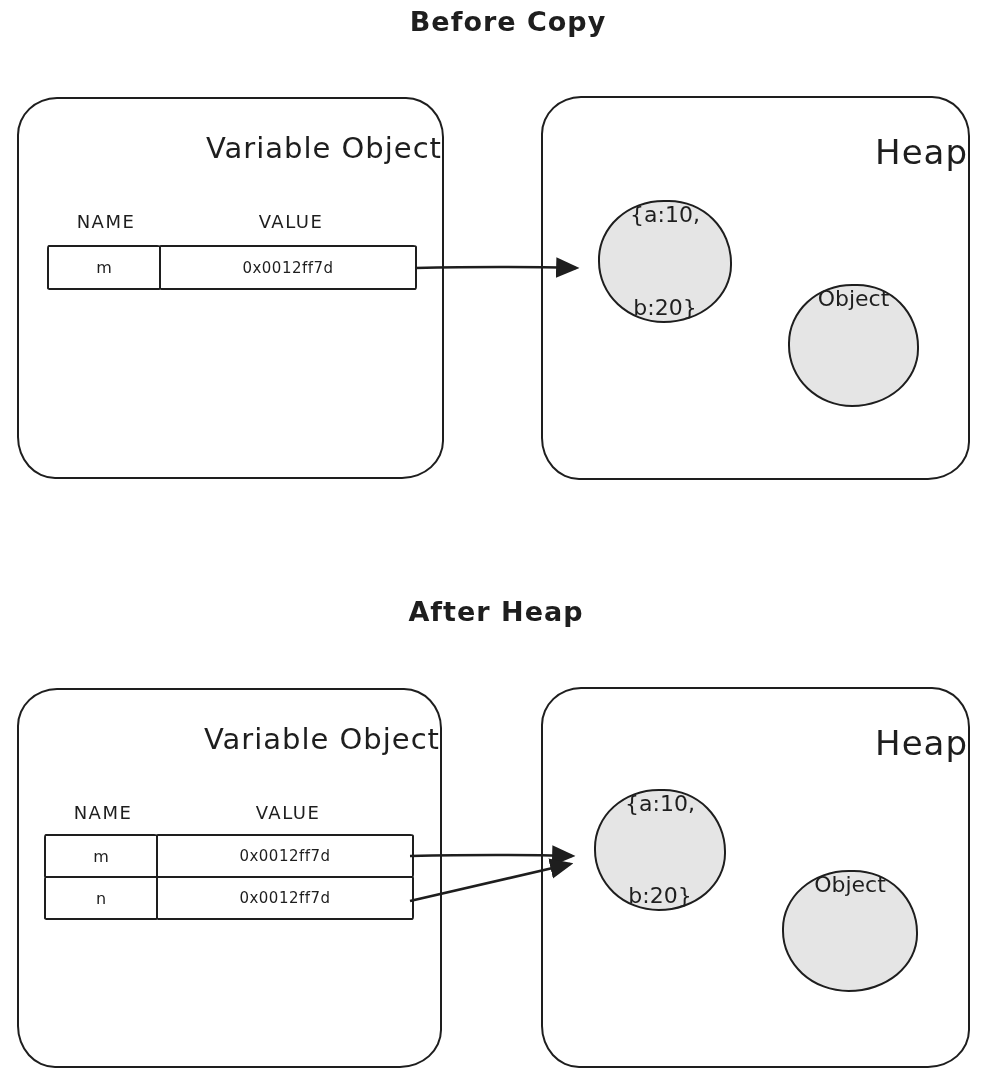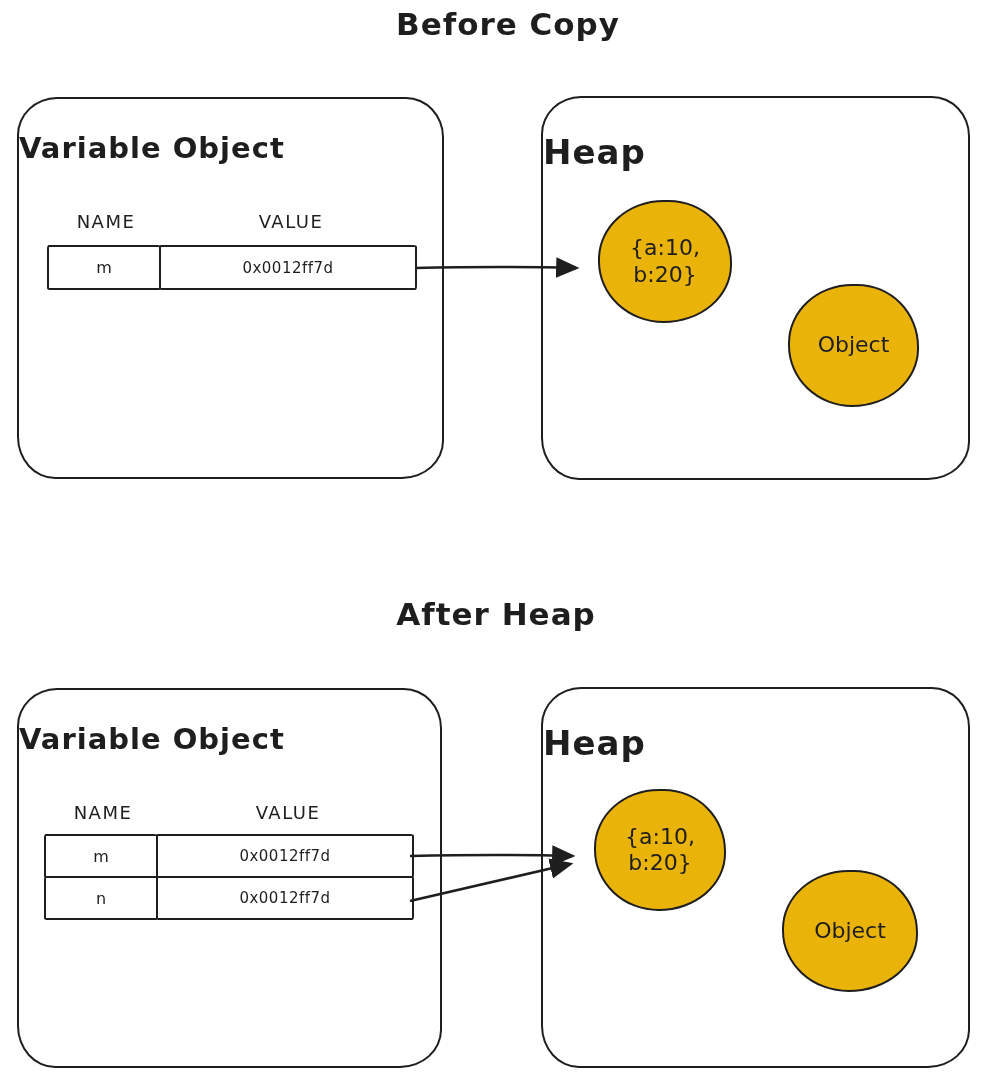--- a/index.html
+++ b/index.html
@@ -2,54 +2,54 @@
 <html><head>
 <meta charset="utf-8">
 <style>
   html,body{margin:0;padding:0;background:#fff;}
   .canvas{
     position:relative;width:983px;height:1078px;background:#fff;overflow:hidden;
     font-family:"DejaVu Sans",sans-serif;color:#1e1e1e;
   }
   .section-title{
     position:absolute;transform:translateX(-50%);
-    font-size:31px;font-weight:bold;letter-spacing:1px;white-space:nowrap;
+    font-size:27px;font-weight:bold;letter-spacing:1px;white-space:nowrap;
   }
   .panel{
     position:absolute;border:2.6px solid #1e1e1e;background:#fff;
     border-radius:40px 38px 42px 38px / 38px 40px 38px 42px;
     box-sizing:border-box;
   }
   .panel-title{
-    position:absolute;left:0;right:12px;text-align:left;
-    font-weight:bold;letter-spacing:1px;white-space:nowrap;
+    position:absolute;left:0;right:0;text-align:right;
+    font-weight:normal;letter-spacing:1px;white-space:nowrap;
   }
   .vo-title{top:32px;font-size:29px;}
   .heap-title{top:34px;font-size:34px;}
   .col-headers{position:absolute;display:flex;font-size:18px;letter-spacing:1.5px;font-weight:500;}
   .col-h{text-align:center;}
   .col-h.name{width:114px;}
   .col-h.value{width:256px;text-align:center;}
   .vtable{position:absolute;}
   .vrow{display:flex;}
   .vrow + .vrow{margin-top:-2px;}
   .cell{
     border:2.2px solid #1e1e1e;box-sizing:border-box;background:#fff;
     display:flex;align-items:center;justify-content:center;
     border-radius:2px 4px 2px 4px / 4px 2px 4px 2px;
   }
   .cell.name{width:114px;font-size:16px;}
   .cell.value{width:258px;margin-left:-2px;font-size:15px;letter-spacing:0.5px;}
   .row1 .cell{height:45px;}
   .row43 .cell{height:44px;}
   .circle{
-    position:absolute;border:2.6px solid #1e1e1e;background:#eab308;
+    position:absolute;border:2.6px solid #1e1e1e;background:#e5e5e5;
     border-radius:50% 48% 52% 50% / 49% 52% 48% 51%;
     box-sizing:border-box;
-    display:flex;flex-direction:column;align-items:center;justify-content:center;
+    display:flex;flex-direction:column;align-items:center;justify-content:space-between;
     text-align:center;
   }
   .circle .line{font-size:22px;font-weight:500;line-height:1.2;white-space:nowrap;}
   .arrows{position:absolute;left:0;top:0;pointer-events:none;}
 </style>
 </head>
 <body>
 
 <div class="canvas">
 

